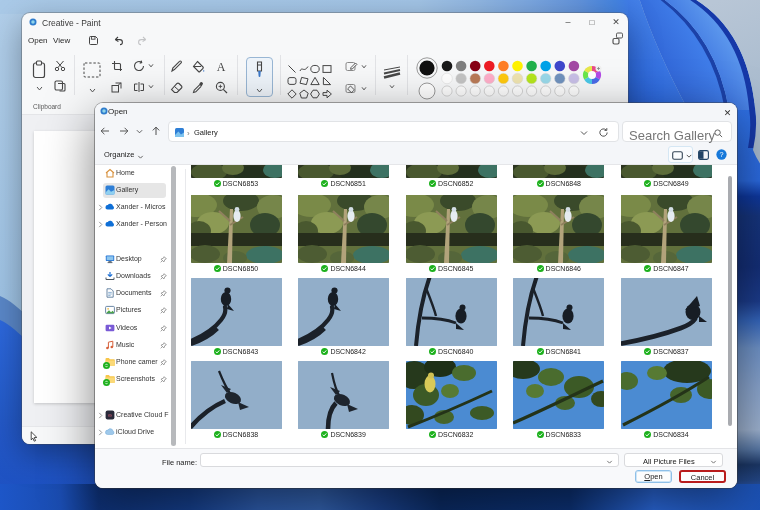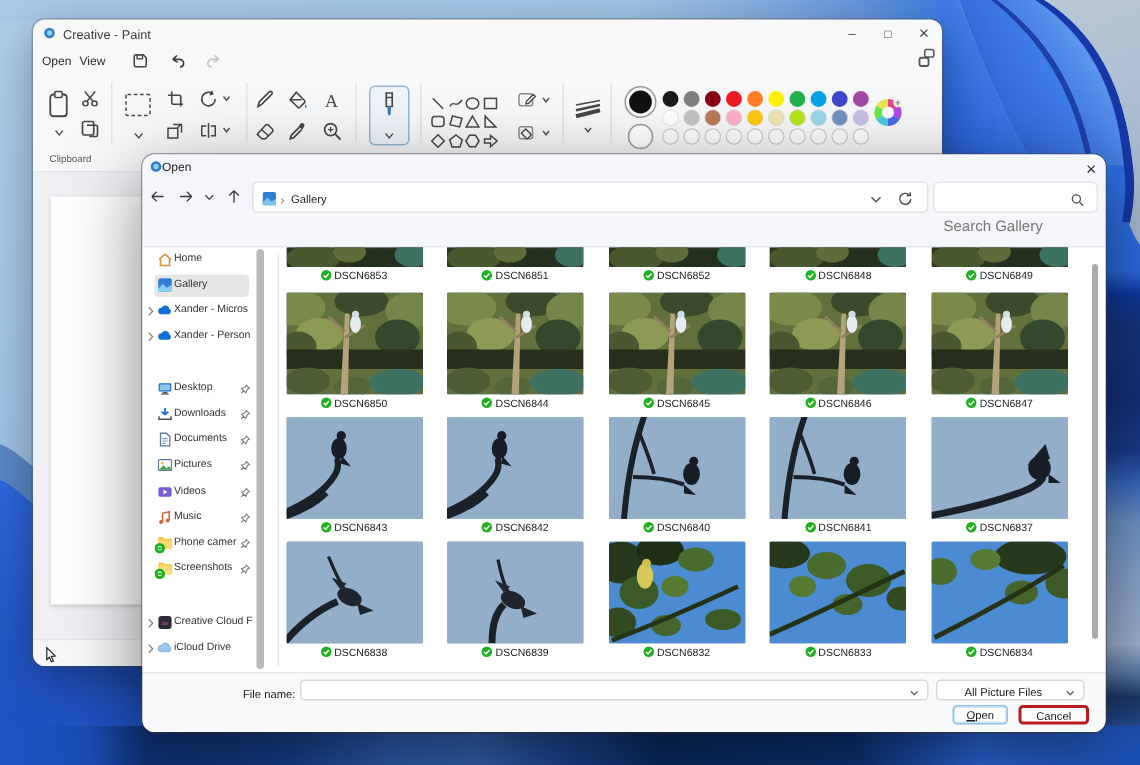--- a/index.html
+++ b/index.html
@@ -400,26 +400,48 @@
         <div class="abs" style="left:18px;top:6.5px;font-size:8px;color:#777">›</div>
         <div class="abs" style="left:25px;top:6px;font-size:7.5px;color:#222">Gallery</div>
         <svg class="abs" style="right:30px;top:7px" width="8" height="8" viewBox="0 0 8 8">
             <path d="M1 2.5 L4 5.5 L7 2.5" stroke="#555" stroke-width="1" fill="none"></path>
           </svg>
         <svg class="abs" style="right:9px;top:5px" width="11" height="11" viewBox="0 0 12 12">
             <path d="M10 6 a4 4 0 1 1 -1.2-2.8 M9.6 1.2 v2.5 h-2.5" stroke="#444" stroke-width="1" fill="none"></path>
           </svg>
       </div>
       <div class="srch">
-        <div class="abs" style="left:6px;top:24px;font-size:10px;color:#767676">Search Gallery</div>
+        <div class="abs" style="left:6px;top:6px;font-size:13px;color:#767676">Search Gallery</div>
         <svg class="abs" style="right:8px;top:6.5px" width="9" height="9" viewBox="0 0 10 10">
             <circle cx="4" cy="4" r="3" stroke="#555" stroke-width="1" fill="none"></circle>
             <path d="M6.3 6.3 L9 9" stroke="#555" stroke-width="1"></path>
           </svg>
       </div>
+    </div>
+    <div class="tbar">
+      <div class="abs" style="left:9px;top:5px;font-size:7.5px;color:#222">Organize</div>
+      <svg class="abs" style="left:42px;top:9px" width="7" height="6" viewBox="0 0 8 8">
+          <path d="M1 2.5 L4 5.5 L7 2.5" stroke="#555" stroke-width="1.2" fill="none"></path>
+        </svg>
+      <div class="abs" style="left:573px;top:1px;width:25px;height:17px;border:1px solid #d5e7f4;border-radius:3px;background:#fafcfe">
+        <svg class="abs" style="left:3px;top:3.5px" width="11" height="9" viewBox="0 0 11 9">
+            <rect x="0.7" y="0.7" width="9.6" height="7.6" rx="1.6" fill="none" stroke="#345" stroke-width="1.1"></rect>
+          </svg>
+        <svg class="abs" style="left:17px;top:6px" width="6" height="6" viewBox="0 0 8 8">
+            <path d="M1 2.5 L4 5.5 L7 2.5" stroke="#555" stroke-width="1.3" fill="none"></path>
+          </svg>
+      </div>
+      <svg class="abs" style="left:603px;top:4.5px" width="11" height="10" viewBox="0 0 11 10">
+          <rect x="0.6" y="0.6" width="9.8" height="8.8" rx="1.6" fill="none" stroke="#246" stroke-width="1.1"></rect>
+          <path d="M1 1.2 h4.5 v7.6 h-4.5 z" fill="#246"></path>
+        </svg>
+      <svg class="abs" style="left:621px;top:4px" width="11" height="11" viewBox="0 0 12 12">
+          <circle cx="6" cy="6" r="5.6" fill="#1779da"></circle>
+          <text x="6" y="8.6" font-size="8" fill="#fff" text-anchor="middle" font-family="Liberation Sans">?</text>
+        </svg>
     </div>
   </div>
   <div id="dlgbody">
     <div id="sidebar">
         <div class="sbi" style="top:0.5px;left:0;width:90px">
           <svg class="ic" width="10" height="10" viewBox="0 0 10 10">
             <path d="M1 5 L5 1.5 L9 5 M2 4.5 V9 h6 V4.5" stroke="#d8913c" stroke-width="1.1" fill="none"></path>
           </svg>
           <div class="tx">Home</div>
         </div>

